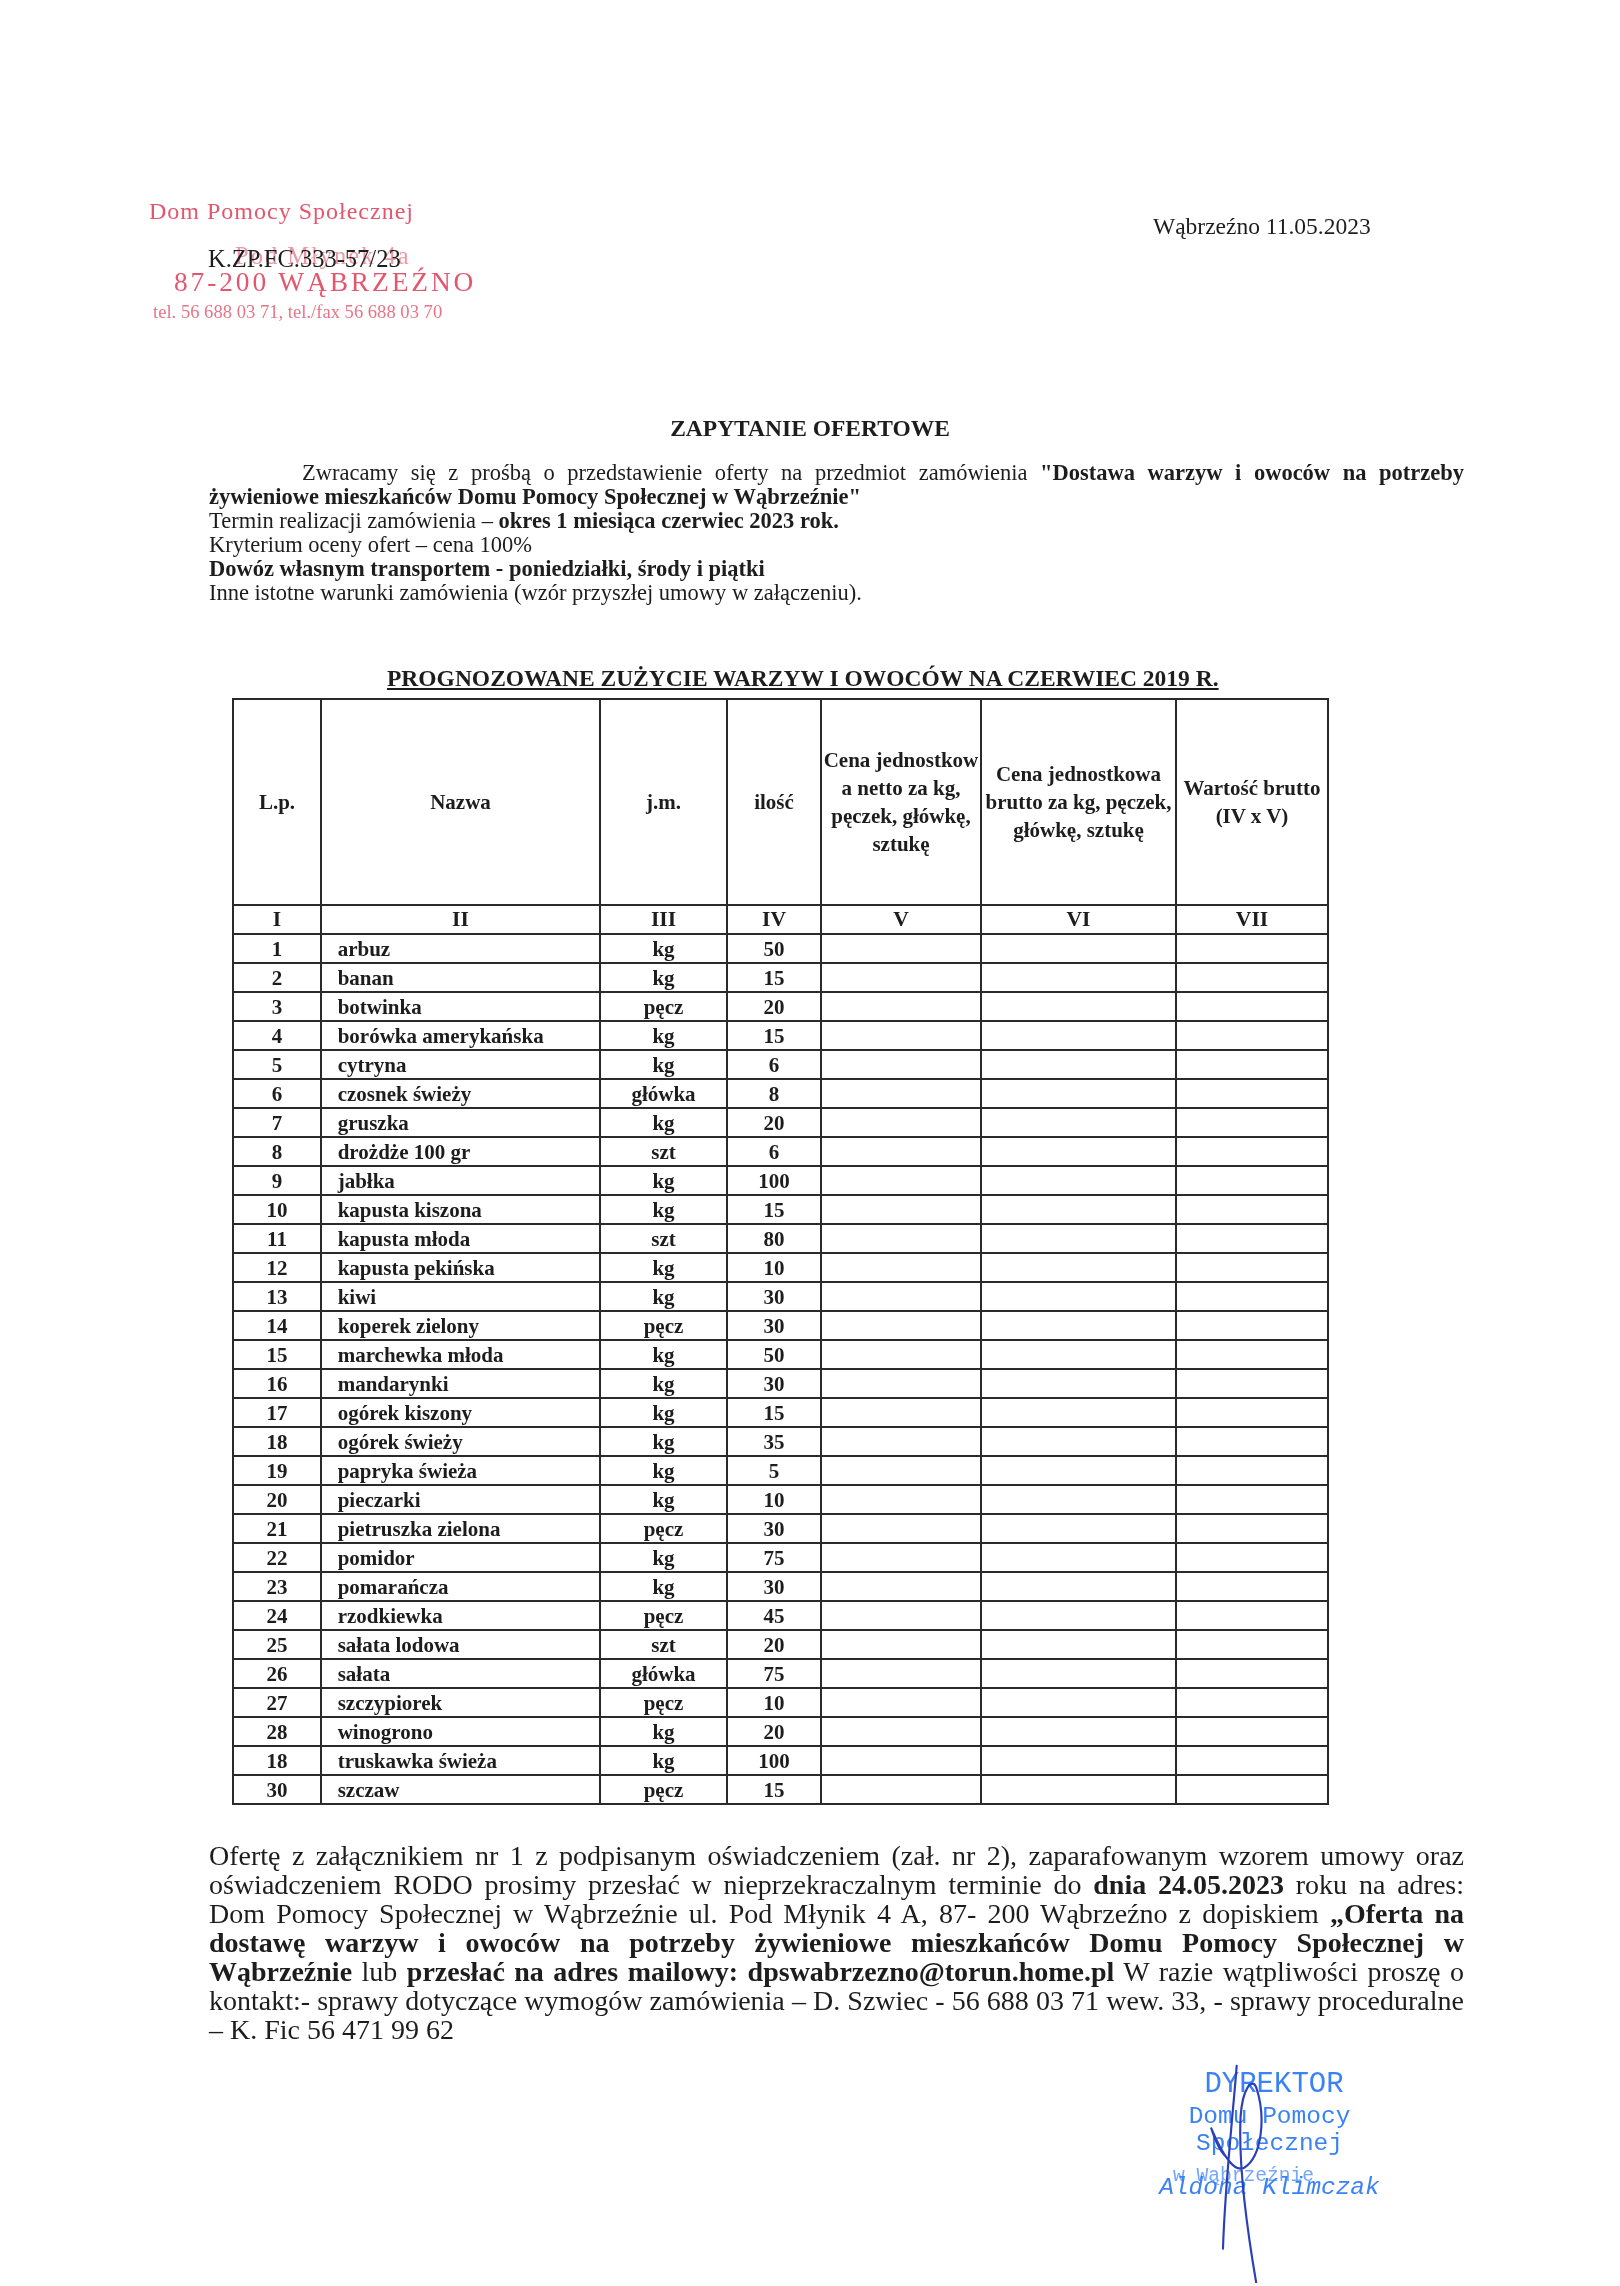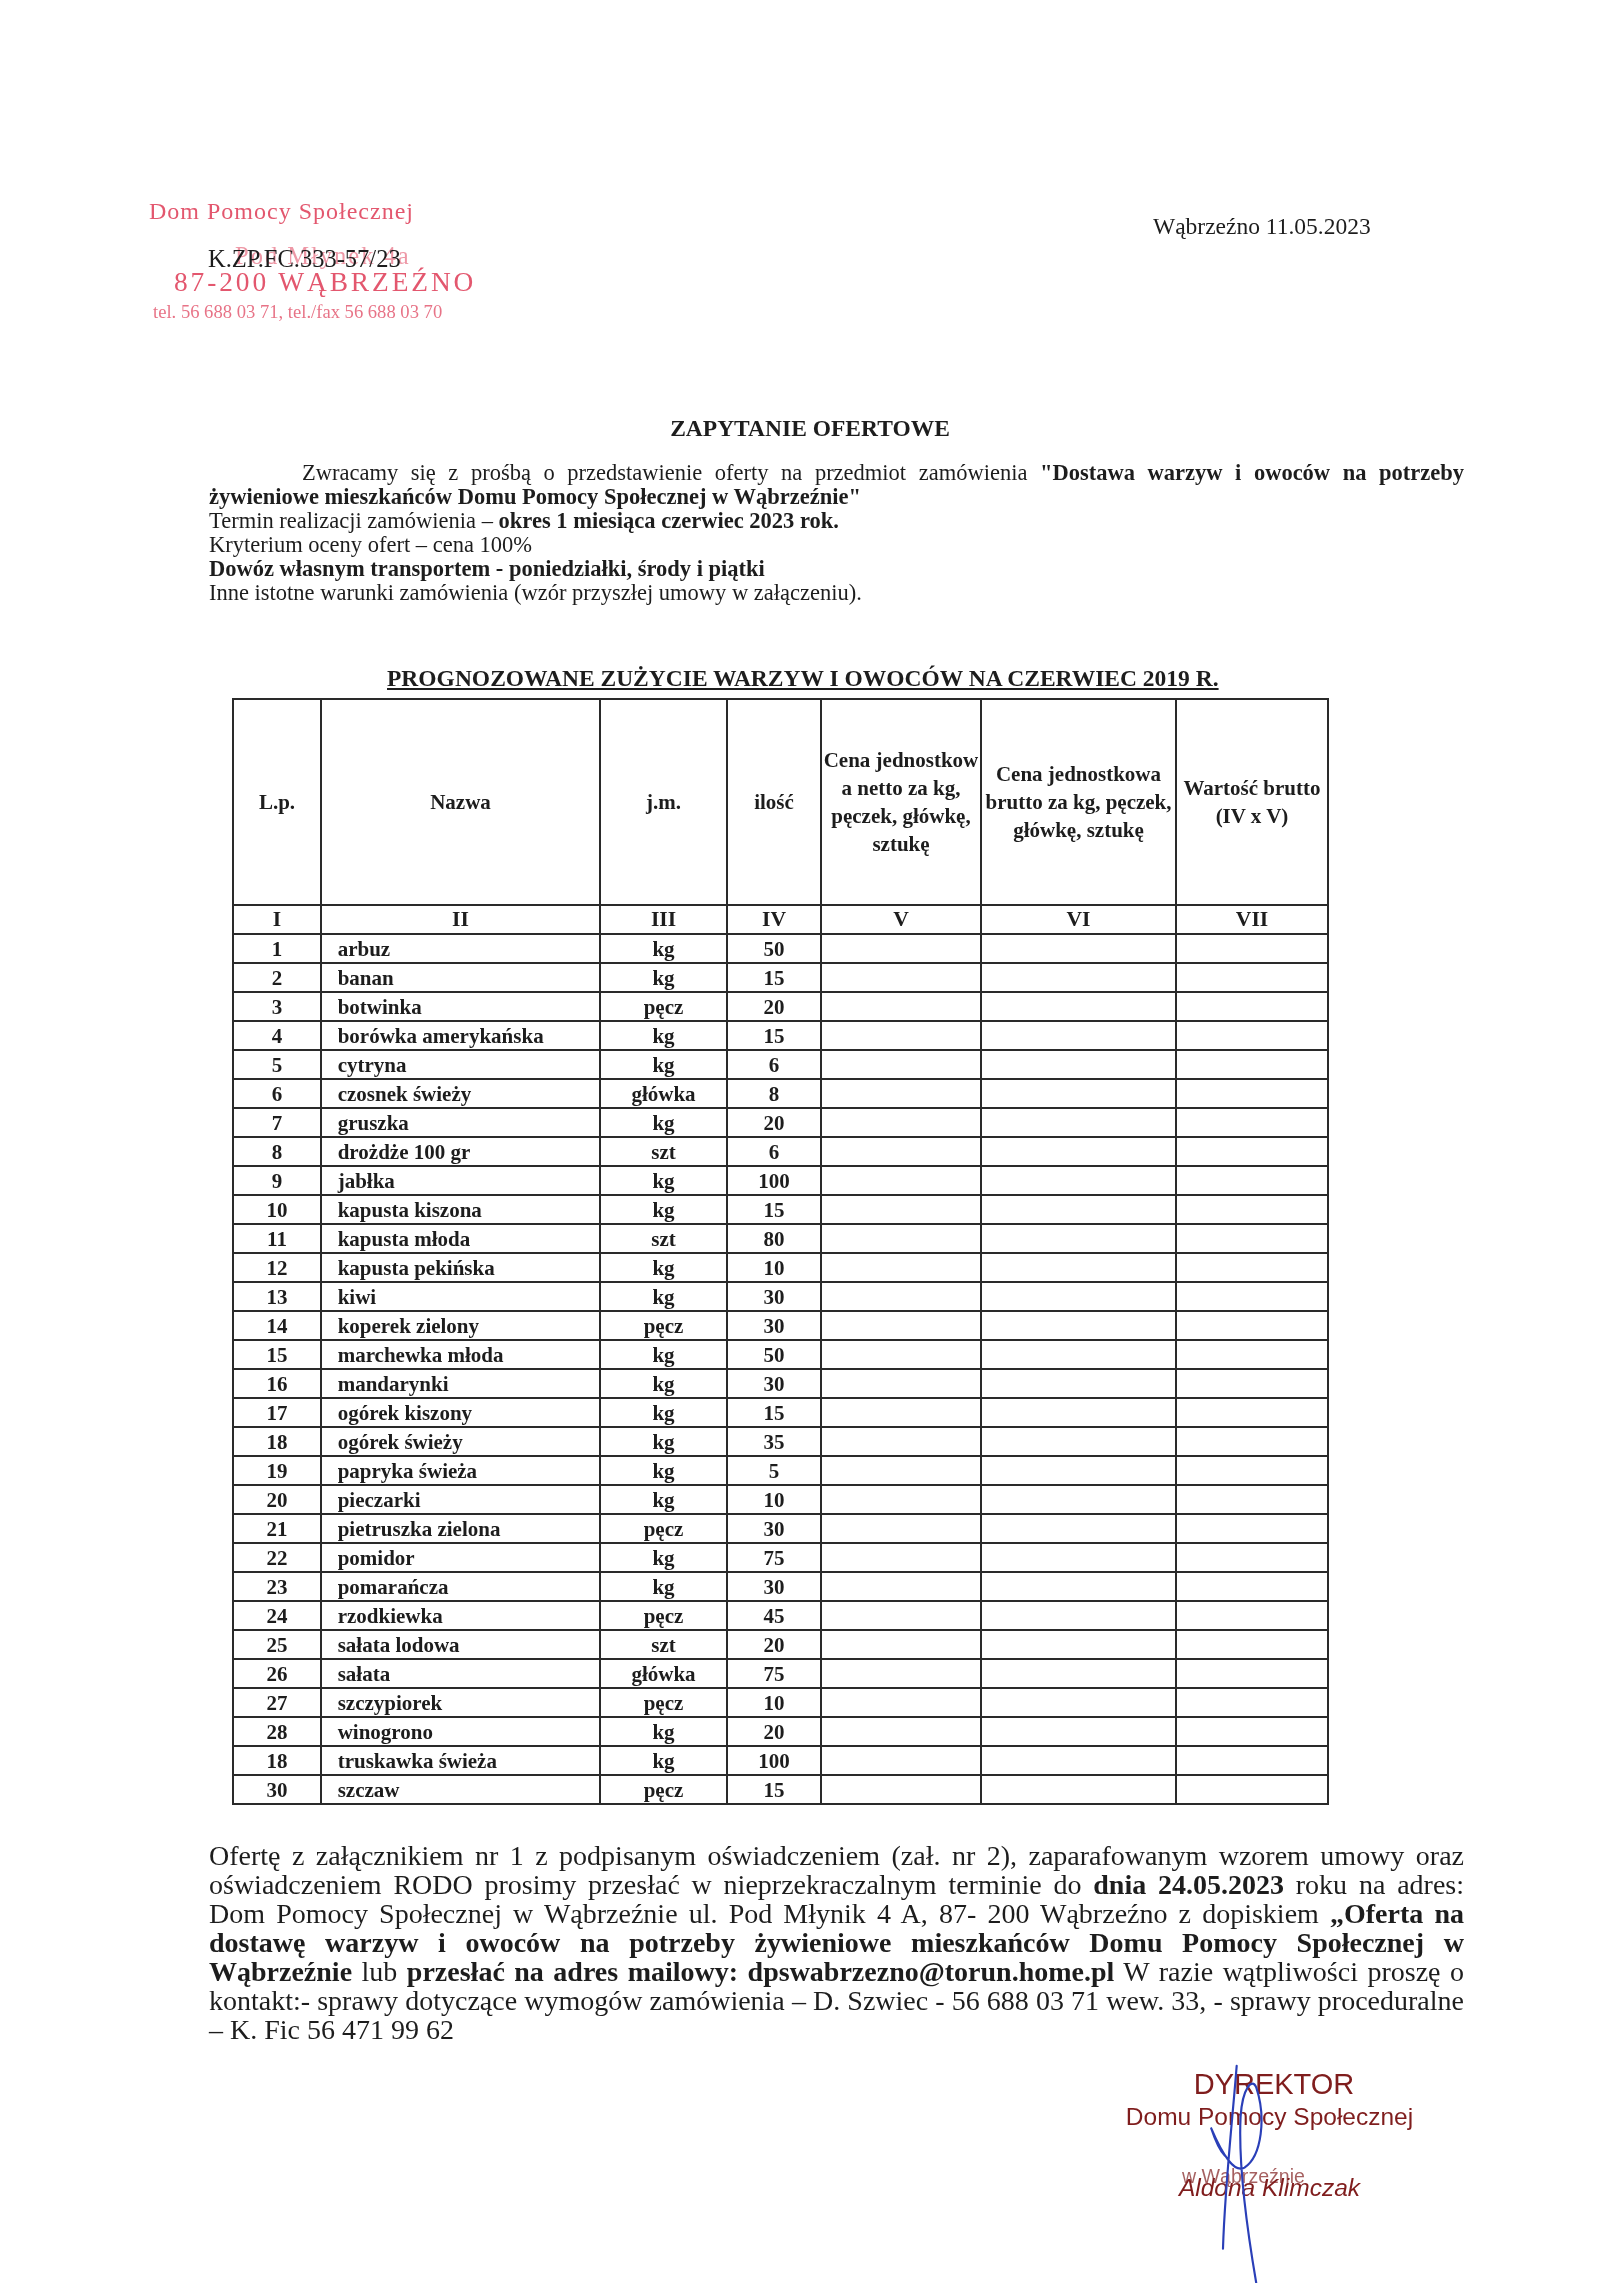--- a/index.html
+++ b/index.html
@@ -32,21 +32,21 @@
   table.grid th { font-weight: bold; text-align: center; vertical-align: middle; line-height: 28px; }
   tr.head th { height: 204px; }
   tr.roman th { height: 27.4px; font-size: 21.6px; line-height: 25.5px; }
   tr.row td { height: 27px; font-weight: bold; line-height: 26.5px; }
   td.c { text-align: center; }
   td.name { padding-left: 15.7px !important; }
 
   .footer { left: 209px; width: 1255px; top: 1841px; font-size: 28px; line-height: 29px;
             text-align: justify; }
 
-  .sig-stamp { color: #7f1d1d; font-family: Liberation Sans, sans-serif; text-align: center; }
+  .sig-stamp { color: #3b82f6; font-family: Liberation Mono, monospace; text-align: center; }
   .sig1 { left: 1176px; top: 2068px; font-size: 29px; width: 196px; text-align: center; }
   .sig2 { left: 1108px; top: 2103px; font-size: 24.5px; width: 323px; }
   .sig3 { left: 1121px; top: 2137px; font-size: 19.6px; width: 245px; opacity: 0.7; margin-top: 28px; }
   .sig4 { left: 1157px; top: 2174px; font-size: 24.5px; width: 225px; font-style: italic; }
   .signature { left: 1176px; top: 2058px; }
 </style>
 </head>
 <body>
 
 <div class="abs stamp stamp-line1">Dom Pomocy Społecznej</div>

